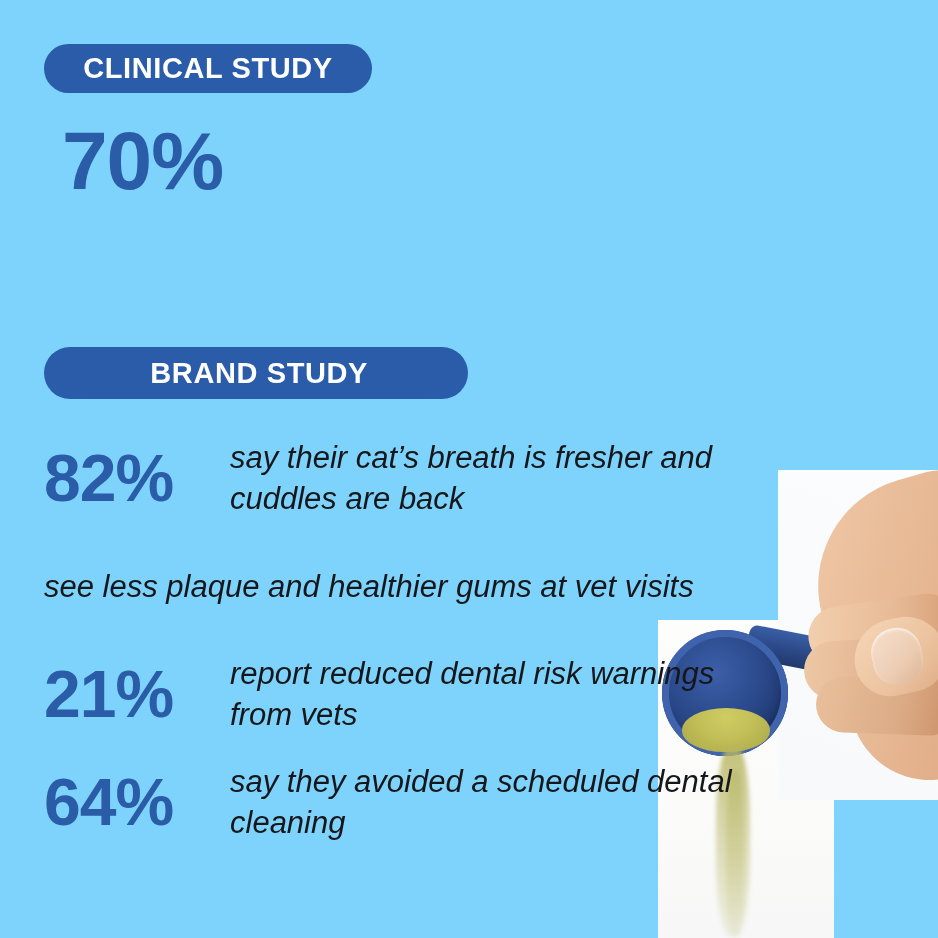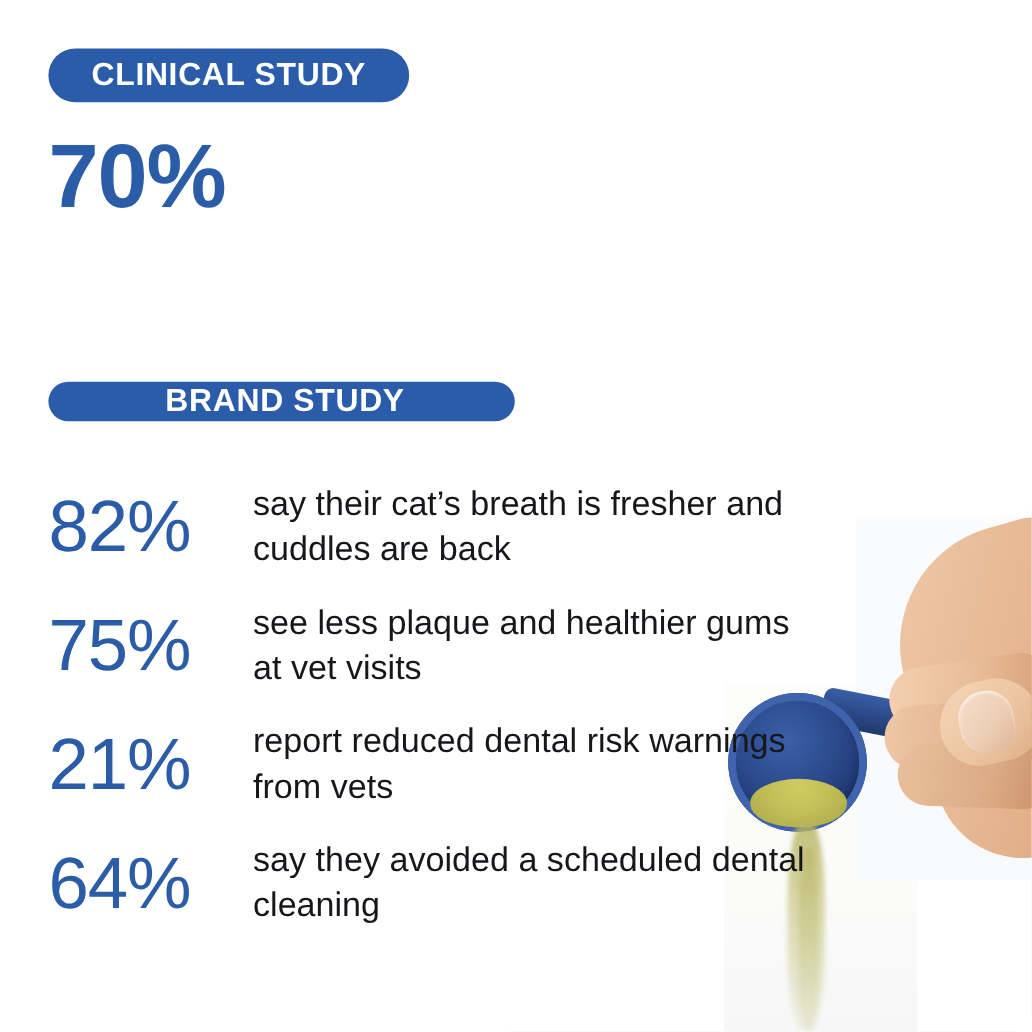--- a/index.html
+++ b/index.html
@@ -10,21 +10,21 @@
     width: 938px;
     height: 938px;
     background: #e4ecf7;
     font-family: "Liberation Sans", sans-serif;
     overflow: hidden;
   }
   .canvas {
     position: relative;
     width: 938px;
     height: 938px;
-    background: #ffffff;
+    background: #7dd3fc;
     overflow: hidden;
   }
 
   
   .photo {
     position: absolute;
     left: 658px;
     top: 470px;
     width: 280px;
     height: 468px;
@@ -168,38 +168,39 @@
     width: 328px;
     height: 49px;
     border-radius: 26px;
     justify-content: center;
     font-size: 29px;
   }
   .badge-brand {
     left: 44px;
     top: 347px;
     width: 424px;
-    height: 36px;
+    height: 52px;
     border-radius: 26px;
     justify-content: flex-end;
     padding-right: 100px;
     font-size: 29px;
   }
 
   
   .clinical-row {
     position: absolute;
     left: 0;
     top: 118px;
     width: 938px;
     height: 190px;
   }
   .clinical-col {
     position: absolute;
     top: 0;
+    margin-left: 18px;
   }
   .clinical-col.c1 { left: 44px; width: 420px; }
   .clinical-col.c2 { left: 484px; width: 420px; }
   .big-pct {
     color: #2a5ca8;
     font-weight: bold;
     font-size: 82px;
     line-height: 86px;
     letter-spacing: -1px;
   }
@@ -219,30 +220,31 @@
   }
   .brand-row {
     display: flex;
     align-items: center;
     height: 108px;
   }
   .brand-pct {
     width: 186px;
     flex: 0 0 186px;
     color: #2a5ca8;
-    font-weight: normal;
+    font-weight: bold;
     font-size: 66px;
     line-height: 70px;
     letter-spacing: -1px;
   }
   .brand-desc {
     flex: 1;
     color: #16171b;
     font-size: 31px;
     line-height: 41px;
+    font-style: italic;
   }
 </style>
 </head>
 <body>
 
 <div class="canvas">
 
   <div class="photo">
     <div class="photo-backdrop"></div>
     <div class="photo-backdrop2"></div>
@@ -271,21 +273,20 @@
   </div>
 
   <div class="badge badge-brand">BRAND STUDY</div>
 
   <div class="brand-list">
     <div class="brand-row">
       <div class="brand-pct">82%</div>
       <div class="brand-desc">say their cat’s breath is fresher and cuddles are back</div>
     </div>
     <div class="brand-row">
-      <div class="brand-pct">75%</div>
       <div class="brand-desc">see less plaque and healthier gums at vet visits</div>
     </div>
     <div class="brand-row">
       <div class="brand-pct">21%</div>
       <div class="brand-desc">report reduced dental risk warnings from vets</div>
     </div>
     <div class="brand-row">
       <div class="brand-pct">64%</div>
       <div class="brand-desc">say they avoided a scheduled dental cleaning</div>
     </div>

